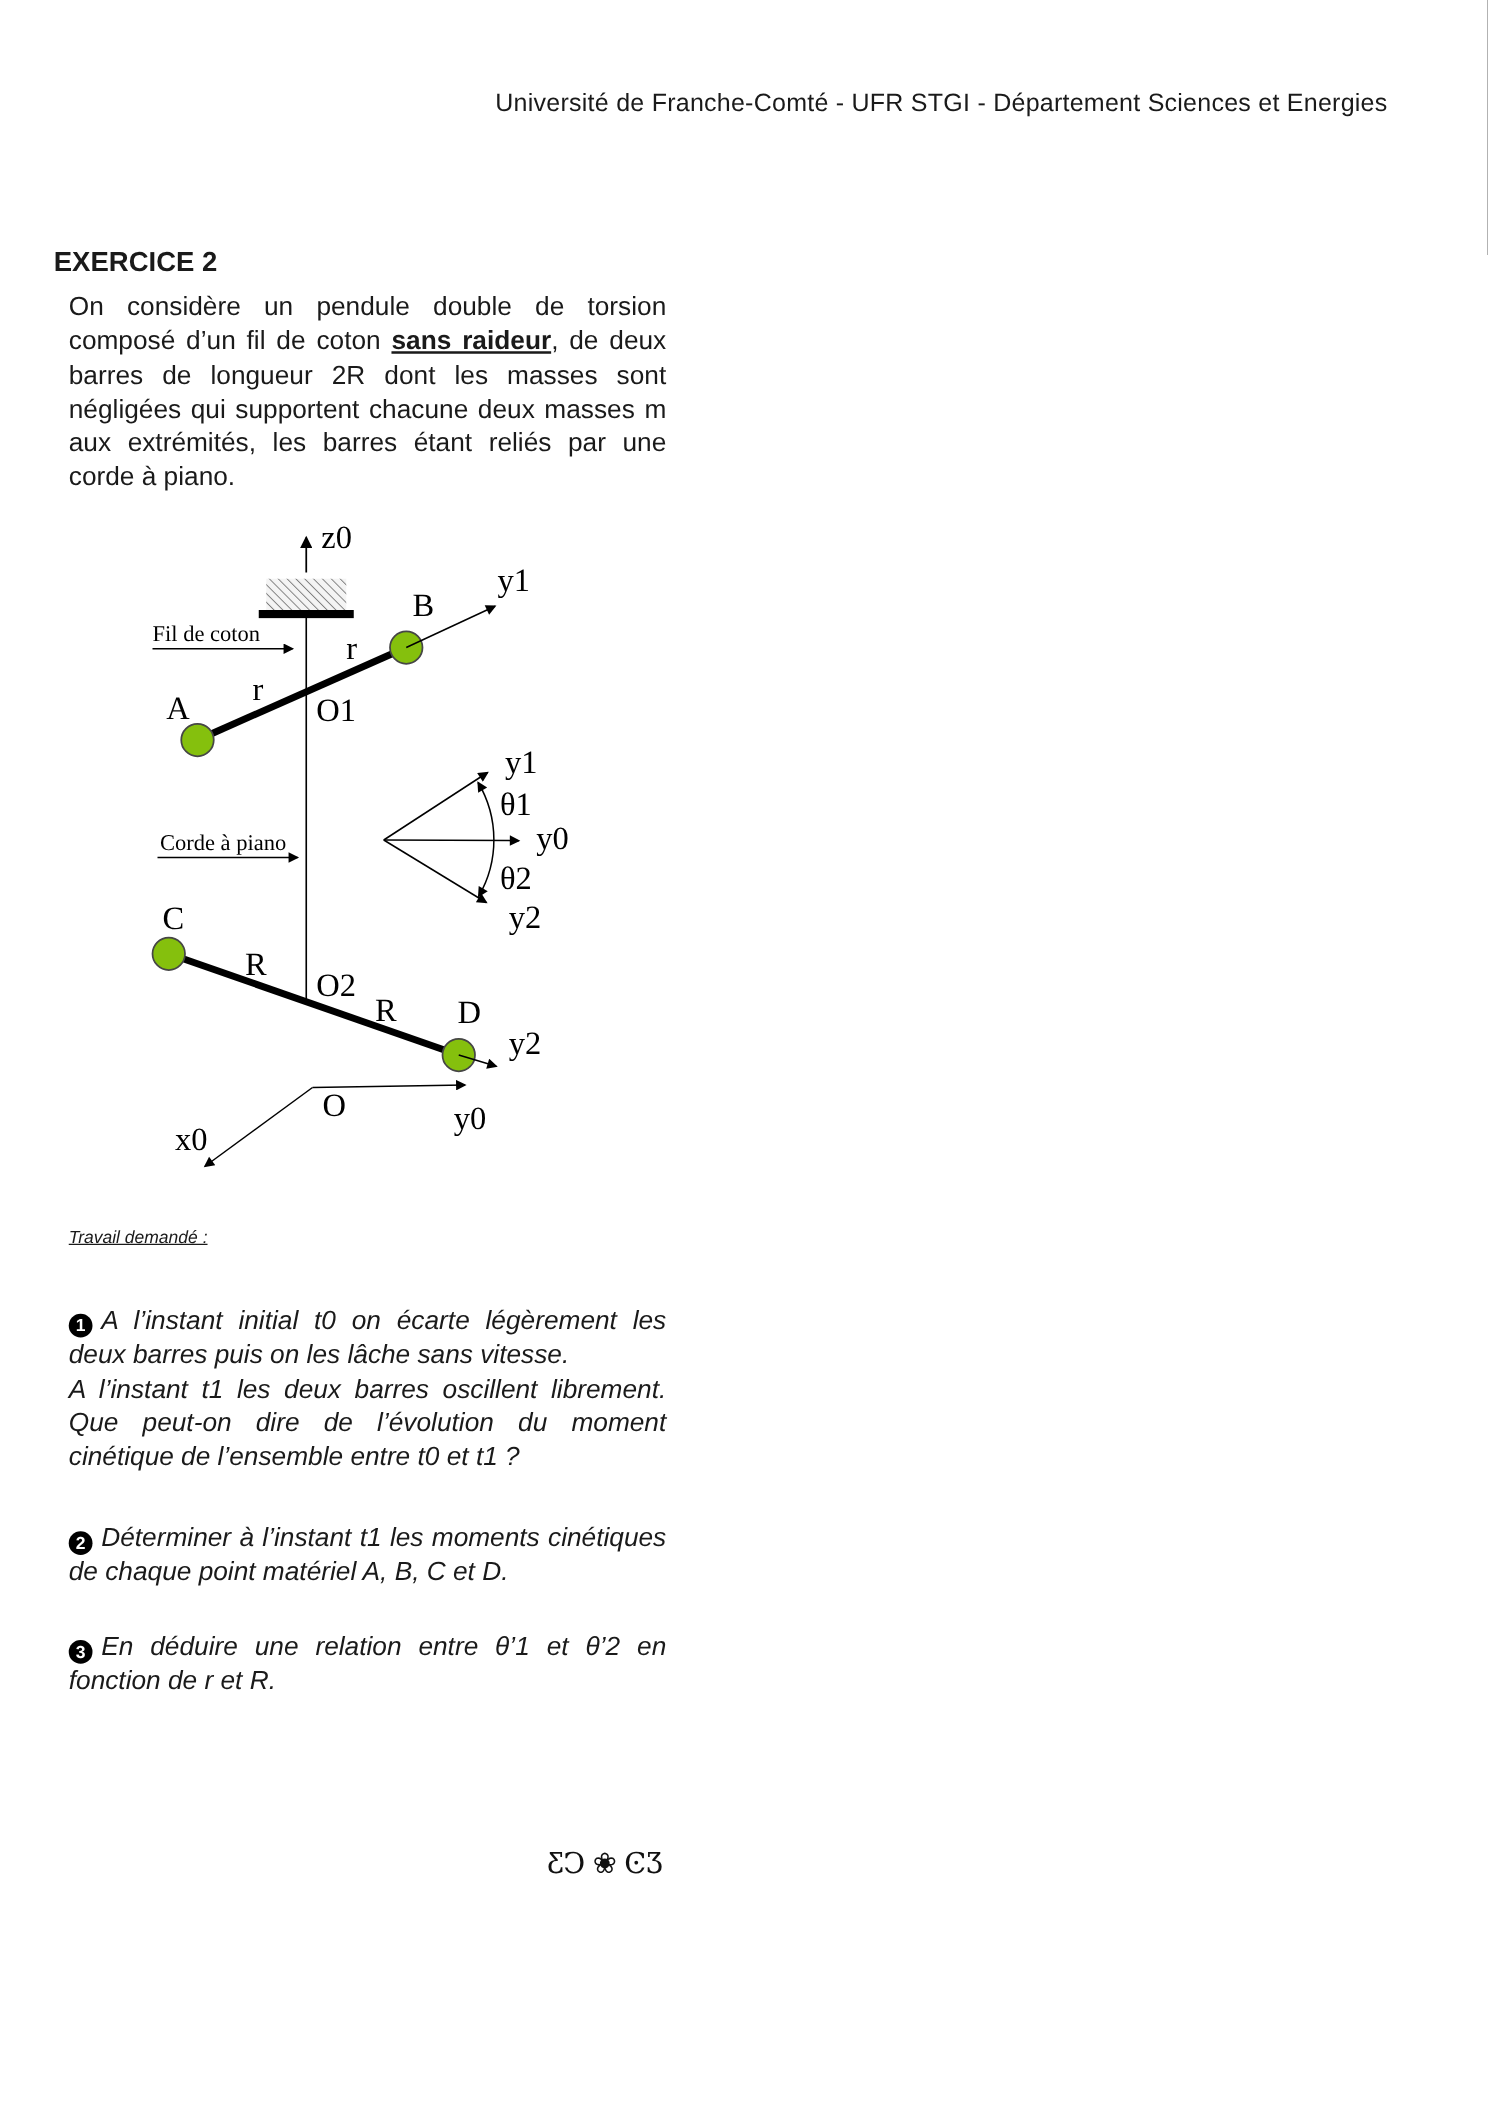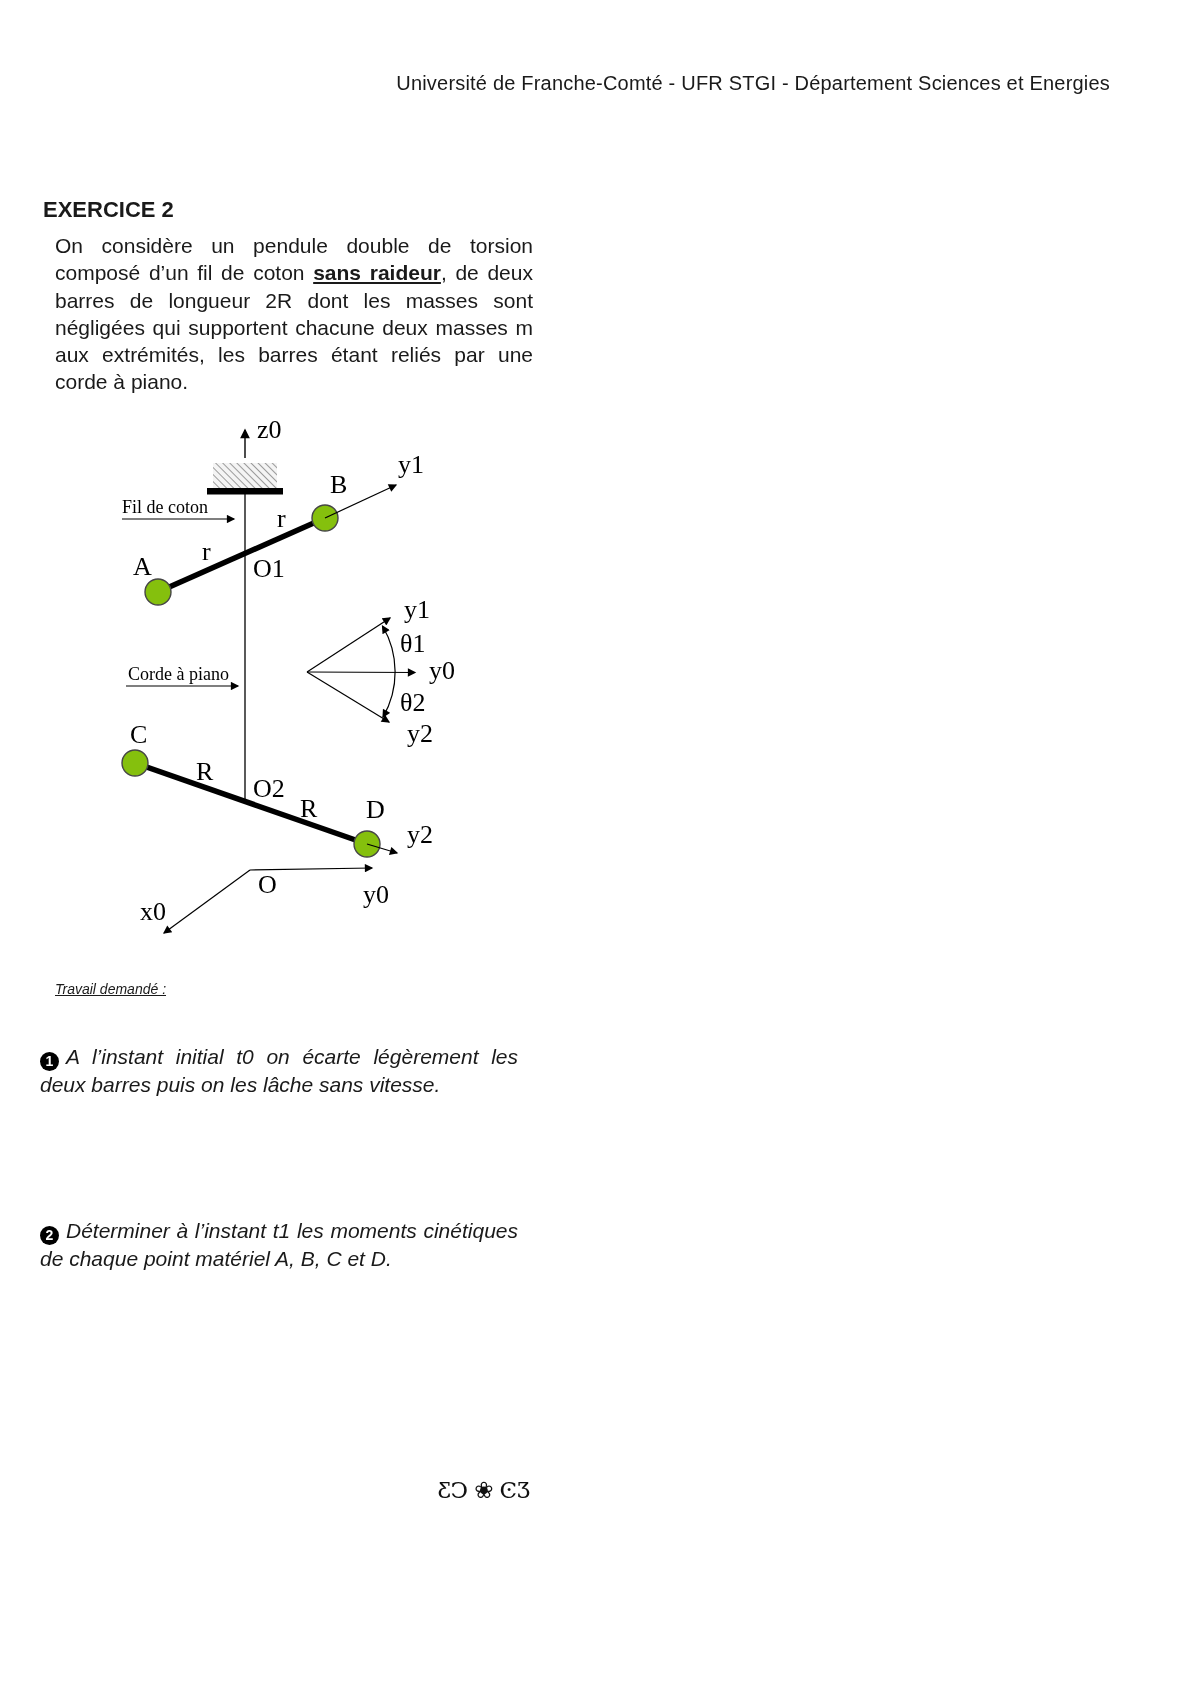--- a/index.html
+++ b/index.html
@@ -21,21 +21,21 @@
     position:absolute; left:43px; top:157px;
     font-size:22px; font-weight:bold;margin-top:40px;
   }
   .textcol { width:478px; font-size:21px; line-height:27.3px; text-align:justify; }
   .intro { position:absolute; left:55px; top:211px; }
   .intro .bold-underline { font-weight:bold; text-decoration:underline; }
   .work-heading {
     position:absolute; left:55px; top:981px;
     font-size:14px; font-style:italic; text-decoration:underline;
   }
-  .question { position:absolute; left:40px; font-style:italic; }
+  .question { position:absolute; left:55px; font-style:italic; }
   .question p { margin:0; }
   .bullet {
     display:inline-flex; align-items:center; justify-content:center;
     width:19px; height:19px; border-radius:50%;
     background:#000; color:#fff;
     font-size:14px; font-weight:bold; font-style:normal;
     vertical-align:-2px; margin-right:7px;
   }
   .q1 { top:1043px; }
   .q2 { top:1217px; }
@@ -124,25 +124,29 @@
     <line x1="190" y1="470" x2="104" y2="533" stroke="#000" stroke-width="1.2" marker-end="url(#arw)"></line>
     <text class="dlabel" x="198" y="493">O</text>
     <text class="dlabel" x="303" y="503">y0</text>
     <text class="dlabel" x="80" y="520">x0</text>
   </svg>
 
   <div class="work-heading">Travail demandé :</div>
 
   <div class="textcol question q1">
     <p><span class="bullet">1</span><span>A l’instant initial t0 on écarte légèrement les deux barres puis on les lâche sans vitesse.</span></p>
+    <p><span>A l’instant t1 les deux barres oscillent librement. Que peut-on dire de l’évolution du moment cinétique de l’ensemble entre t0 et t1 ?</span></p>
   </div>
 
   <div class="textcol question q2">
     <p><span class="bullet">2</span><span>Déterminer à l’instant t1 les moments cinétiques de chaque point matériel A, B, C et D.</span></p>
   </div>
 
+  <div class="textcol question q3">
+    <p><span class="bullet">3</span><span>En déduire une relation entre  θ’1  et  θ’2  en fonction de r et R.</span></p>
+  </div>
 
 
   <div class="ornament">
     <span>ƸϽ</span><span>❀</span><span>ϾƷ</span>
   </div>
 
 </div>
 
 </body></html>

